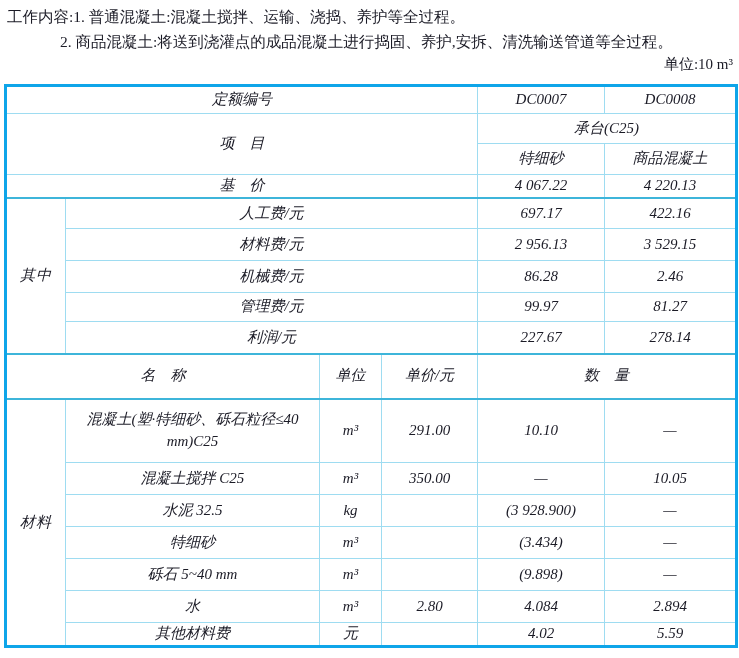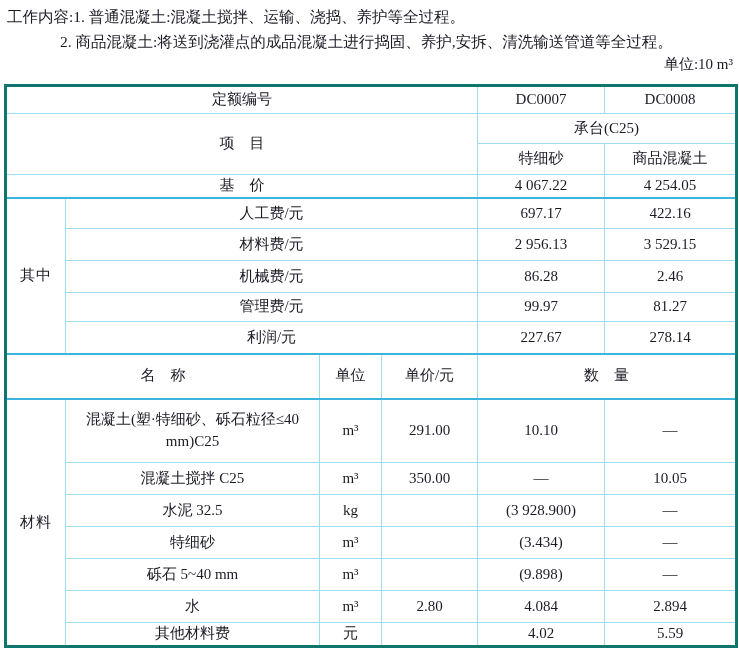--- a/index.html
+++ b/index.html
@@ -37,21 +37,22 @@
     white-space: nowrap;
     text-align: right;
   }
   table.quota-table {
     position: absolute;
     left: 4px;
     top: 84px;
     width: 731px;
     table-layout: fixed;
     border-collapse: collapse;
-    border: 3px solid #0f766e;
+    border: 3px solid #0ea5e9;
+    font-style: italic;
   }
   table.quota-table td {
     border: 1.5px solid #9edcf1;
     text-align: center;
     vertical-align: middle;
     font-size: 15px;
     padding: 0 6px;
     line-height: 1.45;
     overflow: hidden;
   }
@@ -93,21 +94,21 @@
         <td colspan="4" rowspan="2">项　目</td>
         <td colspan="2">承台(C25)</td>
       </tr>
       <tr style="height:31px">
         <td>特细砂</td>
         <td>商品混凝土</td>
       </tr>
       <tr style="height:22px">
         <td colspan="4">基　价</td>
         <td class="num">4 067.22</td>
-        <td class="num">4 254.05</td>
+        <td class="num">4 220.13</td>
       </tr>
 
       <tr class="sep" style="height:31px">
         <td rowspan="5" class="label-col">其中</td>
         <td colspan="3">人工费/元</td>
         <td class="num">697.17</td>
         <td class="num">422.16</td>
       </tr>
       <tr style="height:32px">
         <td colspan="3">材料费/元</td>

